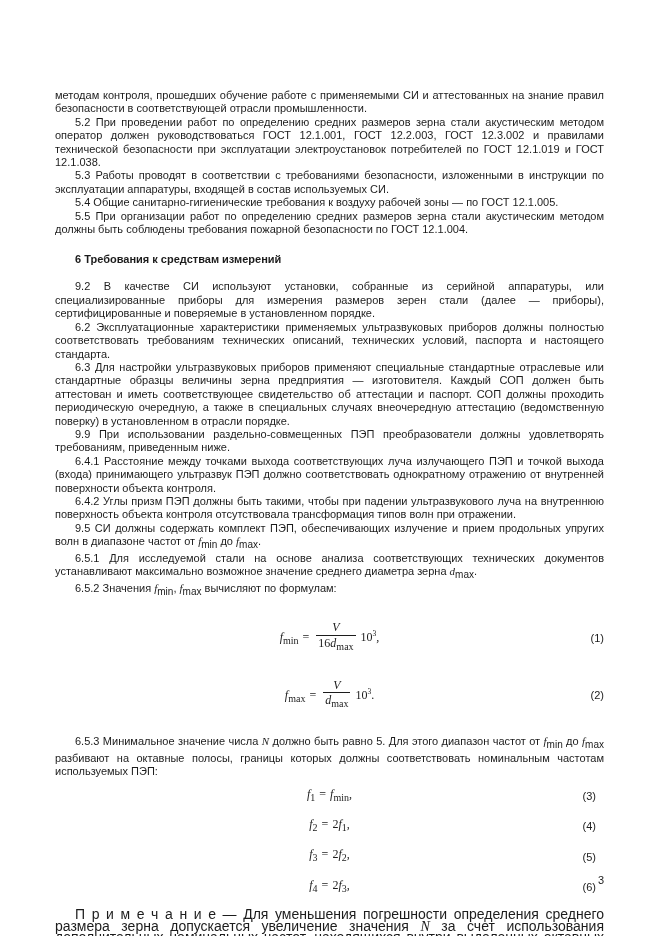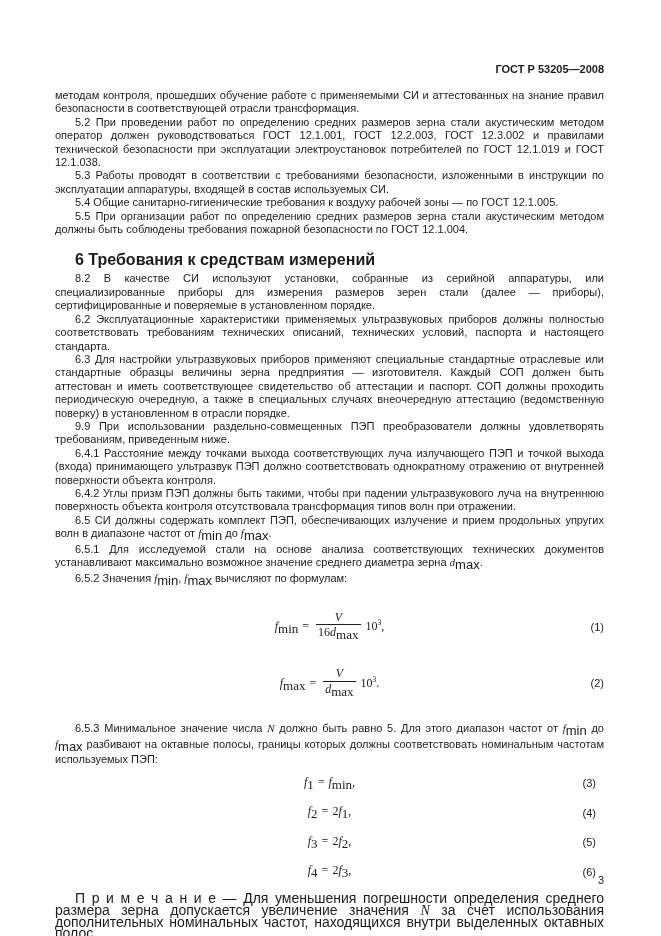--- a/index.html
+++ b/index.html
@@ -16,23 +16,23 @@
   }
   .hdr {
     position: absolute;
     top: 63px; left: 55px; right: 57px;
     text-align: right;
     font-weight: bold;
   }
   .content { position: absolute; top: 89px; left: 55px; right: 57px; }
   p.para { margin: 0; text-align: justify; text-indent: 20px; }
   p.para.cont { text-indent: 0; }
-  h2.heading { font-size: 16px; font-weight: bold; margin: 16px 0 5px 20px; line-height: 15px; }
+  h2.heading { font-size: 11px; font-weight: bold; margin: 16px 0 13px 20px; line-height: 15px; }
   .v { font-family: "Liberation Serif", "DejaVu Serif", serif; font-style: italic; }
-  sub { font-size: 13px; }
+  sub { font-size: 10px; }
   sup { font-size: 7.5px; }
   .eqrow {
     position: relative;
     text-align: center;
     margin: 4px 8px;
     font-family: "Liberation Serif", "DejaVu Serif", serif;
     font-size: 12px;
     line-height: 22px;
   }
   .eqrow.big { margin: 22px 0; line-height: 28px; }
@@ -62,42 +62,39 @@
     text-align: justify;
     text-indent: 20px;
   }
   .pageno { position: absolute; right: 57px; bottom: 49px; font-size: 11px; }
 </style>
 </head>
 <body>
 
 <div class="page">
 
-  <div class="hdr">
-    <span>ГОСТ Р 53205—2008</span>
-  </div>
 
   <div class="content">
 
-    <p class="para cont">методам контроля, прошедших обучение работе с применяемыми СИ и аттестованных на знание правил безопасности в соответствующей отрасли трансформация.</p>
+    <p class="para cont">методам контроля, прошедших обучение работе с применяемыми СИ и аттестованных на знание правил безопасности в соответствующей отрасли промышленности.</p>
     <p class="para">5.2 При проведении работ по определению средних размеров зерна стали акустическим методом оператор должен руководствоваться ГОСТ 12.1.001, ГОСТ 12.2.003, ГОСТ 12.3.002 и правилами технической безопасности при эксплуатации электроустановок потребителей по ГОСТ 12.1.019 и ГОСТ 12.1.038.</p>
     <p class="para">5.3 Работы проводят в соответствии с требованиями безопасности, изложенными в инструкции по эксплуатации аппаратуры, входящей в состав используемых СИ.</p>
     <p class="para">5.4 Общие санитарно-гигиенические требования к воздуху рабочей зоны — по ГОСТ 12.1.005.</p>
     <p class="para">5.5 При организации работ по определению средних размеров зерна стали акустическим методом должны быть соблюдены требования пожарной безопасности по ГОСТ 12.1.004.</p>
 
     <h2 class="heading">6 Требования к средствам измерений</h2>
 
-    <p class="para">8.2 В качестве СИ используют установки, собранные из серийной аппаратуры, или специализированные приборы для измерения размеров зерен стали (далее — приборы), сертифицированные и поверяемые в установленном порядке.</p>
+    <p class="para">9.2 В качестве СИ используют установки, собранные из серийной аппаратуры, или специализированные приборы для измерения размеров зерен стали (далее — приборы), сертифицированные и поверяемые в установленном порядке.</p>
     <p class="para">6.2 Эксплуатационные характеристики применяемых ультразвуковых приборов должны полностью соответствовать требованиям технических описаний, технических условий, паспорта и настоящего стандарта.</p>
     <p class="para">6.3 Для настройки ультразвуковых приборов применяют специальные стандартные отраслевые или стандартные образцы величины зерна предприятия — изготовителя. Каждый СОП должен быть аттестован и иметь соответствующее свидетельство об аттестации и паспорт. СОП должны проходить периодическую очередную, а также в специальных случаях внеочередную аттестацию (ведомственную поверку) в установленном в отрасли порядке.</p>
     <p class="para">9.9 При использовании раздельно-совмещенных ПЭП преобразователи должны удовлетворять требованиям, приведенным ниже.</p>
     <p class="para">6.4.1 Расстояние между точками выхода соответствующих луча излучающего ПЭП и точкой выхода (входа) принимающего ультразвук ПЭП должно соответствовать однократному отражению от внутренней поверхности объекта контроля.</p>
     <p class="para">6.4.2 Углы призм ПЭП должны быть такими, чтобы при падении ультразвукового луча на внутреннюю поверхность объекта контроля отсутствовала трансформация типов волн при отражении.</p>
 
-    <p class="para"><span>6.5 СИ должны содержать комплект ПЭП, обеспечивающих излучение и прием продольных упругих волн в диапазоне частот от </span><span class="v">f</span><sub>min</sub><span> до </span><span class="v">f</span><sub>max</sub><span>.</span></p>
+    <p class="para"><span>9.5 СИ должны содержать комплект ПЭП, обеспечивающих излучение и прием продольных упругих волн в диапазоне частот от </span><span class="v">f</span><sub>min</sub><span> до </span><span class="v">f</span><sub>max</sub><span>.</span></p>
 
     <p class="para"><span>6.5.1 Для исследуемой стали на основе анализа соответствующих технических документов устанавливают максимально возможное значение среднего диаметра зерна </span><span class="v">d</span><sub>max</sub><span>.</span></p>
 
     <p class="para"><span>6.5.2 Значения </span><span class="v">f</span><sub>min</sub><span>, </span><span class="v">f</span><sub>max</sub><span> вычисляют по формулам:</span></p>
 
     <div class="eqrow big">
       <span><span class="v">f</span><sub>min</sub><span class="eqsign">=</span><span class="frac"><span class="fnum"><span class="v">V</span></span><span class="fden"><span>16</span><span class="v">d</span><sub>max</sub></span></span><span class="factor"><span>10</span><sup>3</sup></span><span>,</span></span>
       <span class="eqno">(1)</span>
     </div>
 

